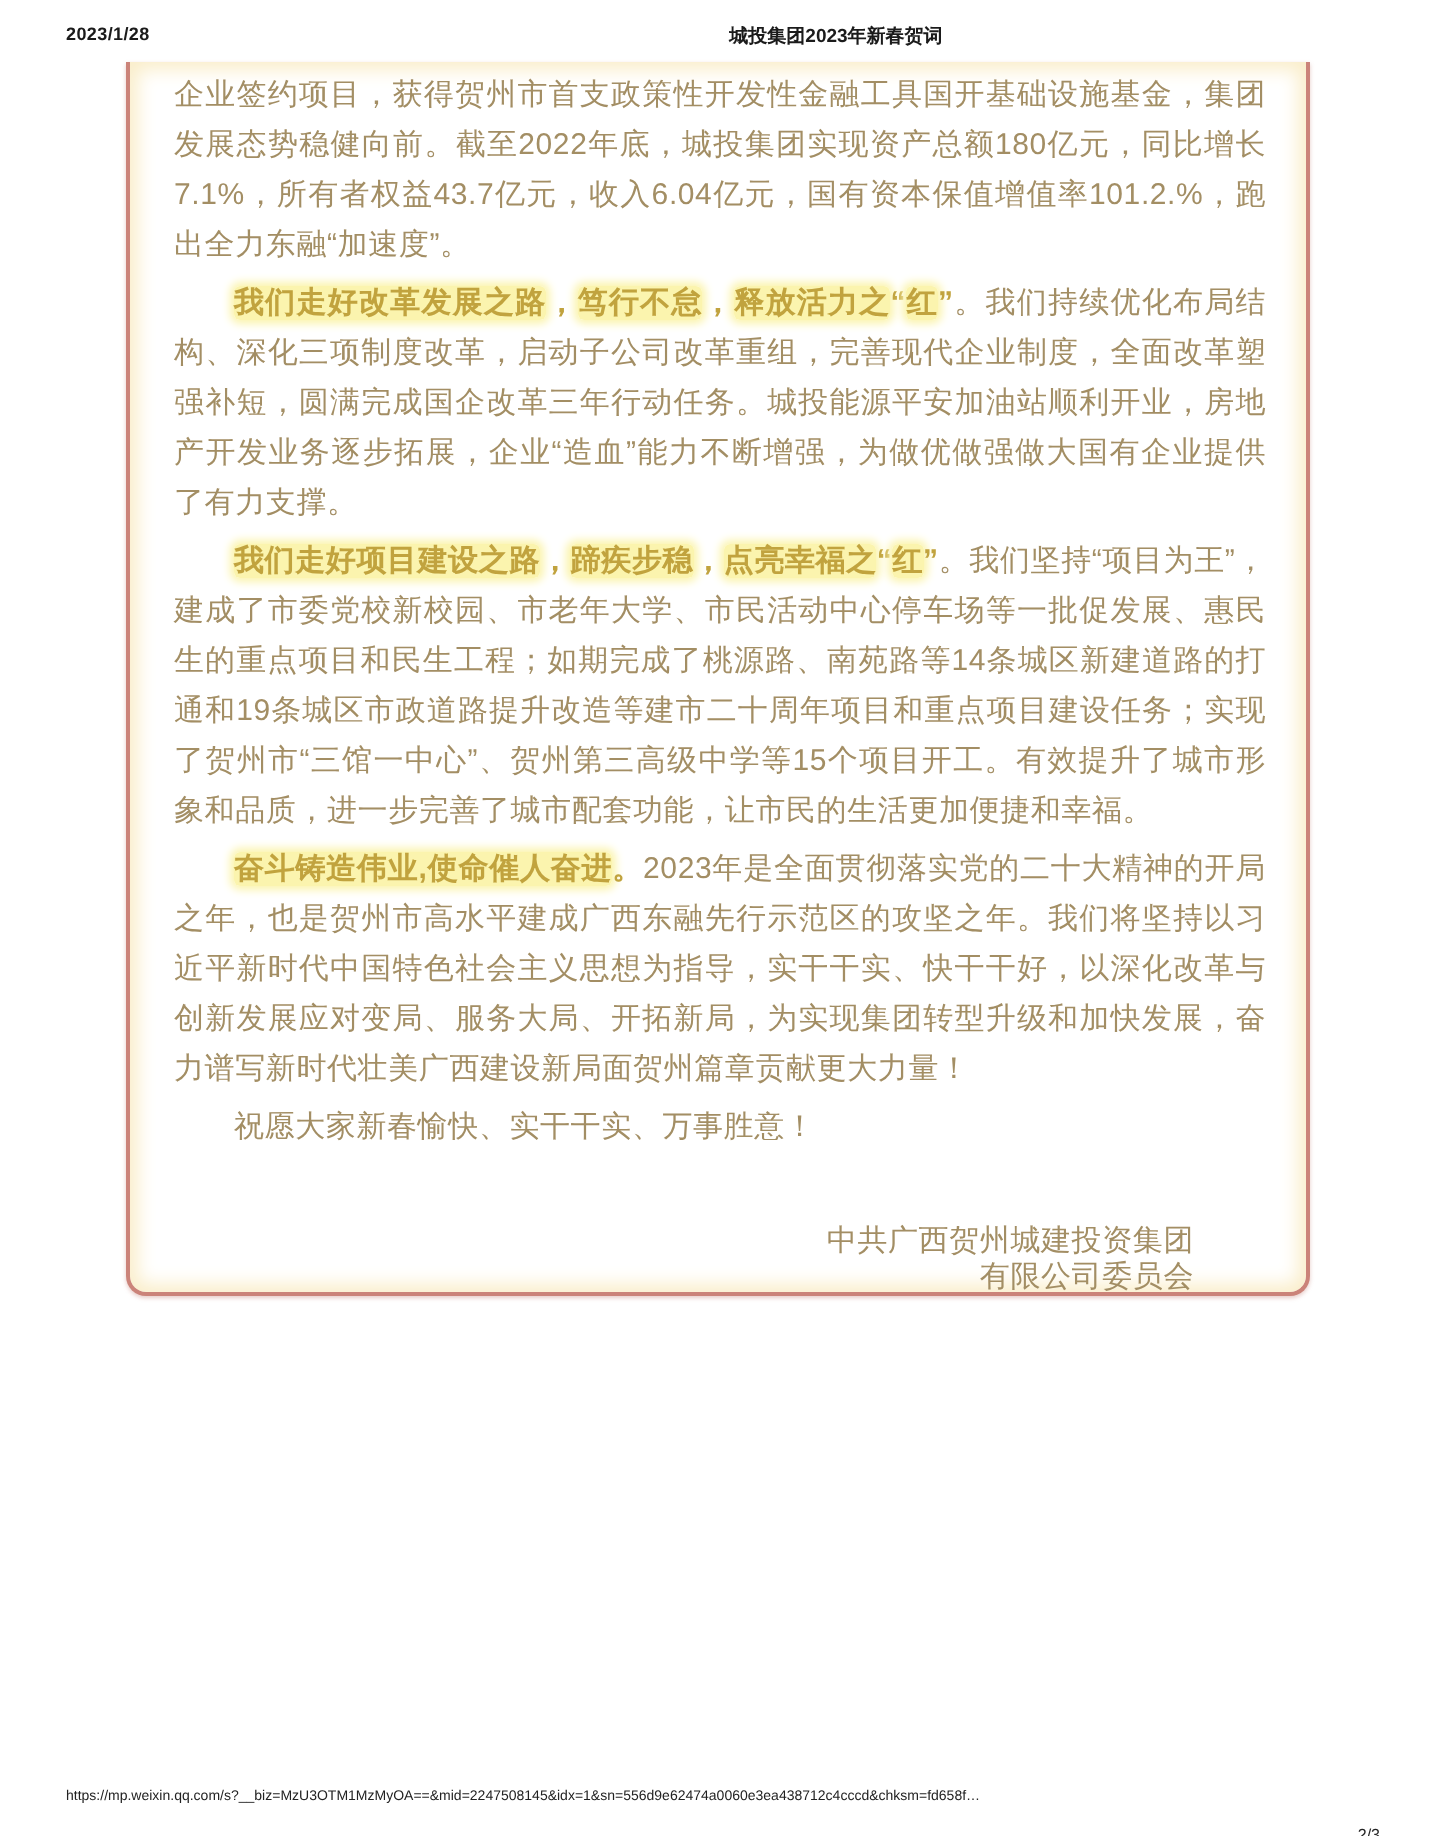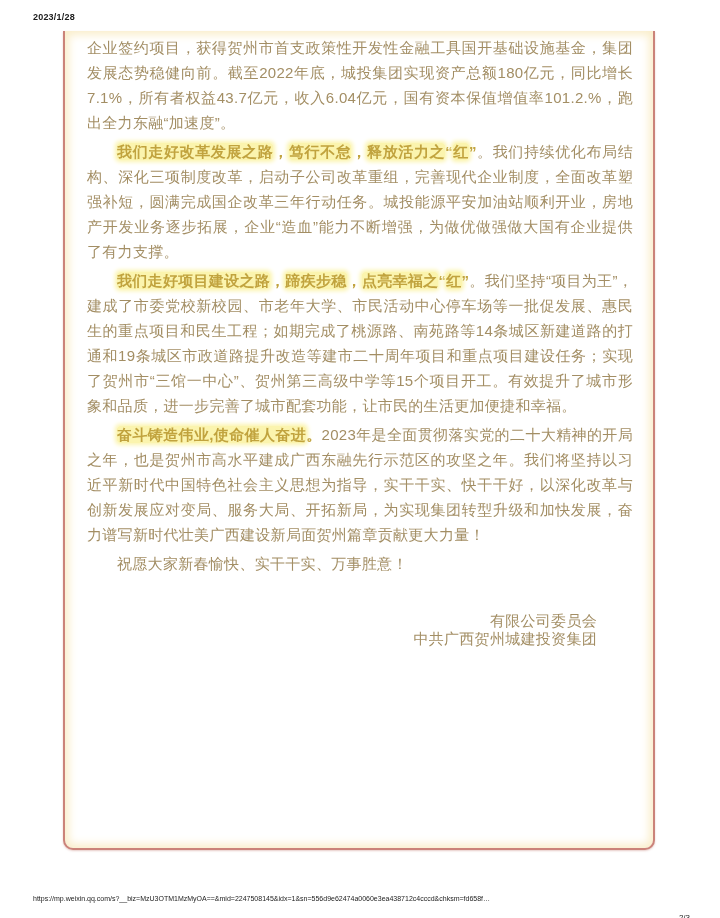--- a/index.html
+++ b/index.html
@@ -26,21 +26,21 @@
     font-size:9px;font-weight:bold;color:var(--ink);
     letter-spacing:0.2px;
   }
   .print-header-title{
     position:absolute;left:116px;right:0;top:12px;
     text-align:center;font-size:9.5px;font-weight:bold;color:var(--ink);
   }
   
   .content-frame{
     position:absolute;left:63px;top:31px;
-    width:592px;height:819px;
+    width:592px;height:617px;
     background:#ffffff;
     border:2px solid var(--frame);
     border-top:none;
     border-radius:0 0 10px 10px;
     box-shadow:inset 0 0 9px 4px var(--glow), 0 1px 2px rgba(185,105,95,0.35);
     padding:4px 20px 0 22px;
     overflow:hidden;
   }
   .article-body{
     font-size:15px;line-height:25px;color:var(--text);
@@ -82,34 +82,35 @@
     font-size:8px;color:#222;
   }
 </style>
 </head>
 <body>
 
 <div class="page">
 
   <div class="print-header-date">2023/1/28</div>
 
+  <div class="print-header-title">城投集团2023年新春贺词</div>
 
   <div class="content-frame">
     <div class="article-body">
 
     <p class="para"><span class="seg-normal">企业签约项目，获得贺州市首支政策性开发性金融工具国开基础设施基金，集团发展态势稳健向前。截至2022年底，城投集团实现资产总额180亿元，同比增长7.1%，所有者权益43.7亿元，收入6.04亿元，国有资本保值增值率101.2.%，跑出全力东融“加速度”。</span></p>
         <p class="para indent"><span class="seg-leadhl">我们走好改革发展之路</span><span class="seg-lead">，</span><span class="seg-leadhl">笃行不怠</span><span class="seg-lead">，</span><span class="seg-leadhl">释放活力之</span><span class="seg-lead">“</span><span class="seg-leadhl">红</span><span class="seg-lead">”</span><span class="seg-normal">。我们持续优化布局结构、深化三项制度改革，启动子公司改革重组，完善现代企业制度，全面改革塑强补短，圆满完成国企改革三年行动任务。城投能源平安加油站顺利开业，房地产开发业务逐步拓展，企业“造血”能力不断增强，为做优做强做大国有企业提供了有力支撑。</span></p>
         <p class="para indent"><span class="seg-leadhl">我们走好项目建设之路</span><span class="seg-lead">，</span><span class="seg-leadhl">蹄疾步稳</span><span class="seg-lead">，</span><span class="seg-leadhl">点亮幸福之</span><span class="seg-lead">“</span><span class="seg-leadhl">红</span><span class="seg-lead">”</span><span class="seg-normal">。我们坚持“项目为王”，建成了市委党校新校园、市老年大学、市民活动中心停车场等一批促发展、惠民生的重点项目和民生工程；如期完成了桃源路、南苑路等14条城区新建道路的打通和19条城区市政道路提升改造等建市二十周年项目和重点项目建设任务；实现了贺州市“三馆一中心”、贺州第三高级中学等15个项目开工。有效提升了城市形象和品质，进一步完善了城市配套功能，让市民的生活更加便捷和幸福。</span></p>
         <p class="para indent"><span class="seg-leadhl">奋斗铸造伟业,使命催人奋进</span><span class="seg-lead">。</span><span class="seg-normal">2023年是全面贯彻落实党的二十大精神的开局之年，也是贺州市高水平建成广西东融先行示范区的攻坚之年。我们将坚持以习近平新时代中国特色社会主义思想为指导，实干干实、快干干好，以深化改革与创新发展应对变局、服务大局、开拓新局，为实现集团转型升级和加快发展，奋力谱写新时代壮美广西建设新局面贺州篇章贡献更大力量！</span></p>
         <p class="para indent"><span class="seg-normal">祝愿大家新春愉快、实干干实、万事胜意！</span></p>
       </div>
 
     <div class="signature-block">
+      <div>中共广西贺州城建投资集团</div>
       <div>有限公司委员会</div>
-      <div>中共广西贺州城建投资集团</div>
     </div>
 
   </div>
 
   <div class="print-footer-url">https://mp.weixin.qq.com/s?__biz=MzU3OTM1MzMyOA==&amp;mid=2247508145&amp;idx=1&amp;sn=556d9e62474a0060e3ea438712c4cccd&amp;chksm=fd658f…</div>
 
   <div class="print-footer-page">2/3</div>
 
 </div>
 

